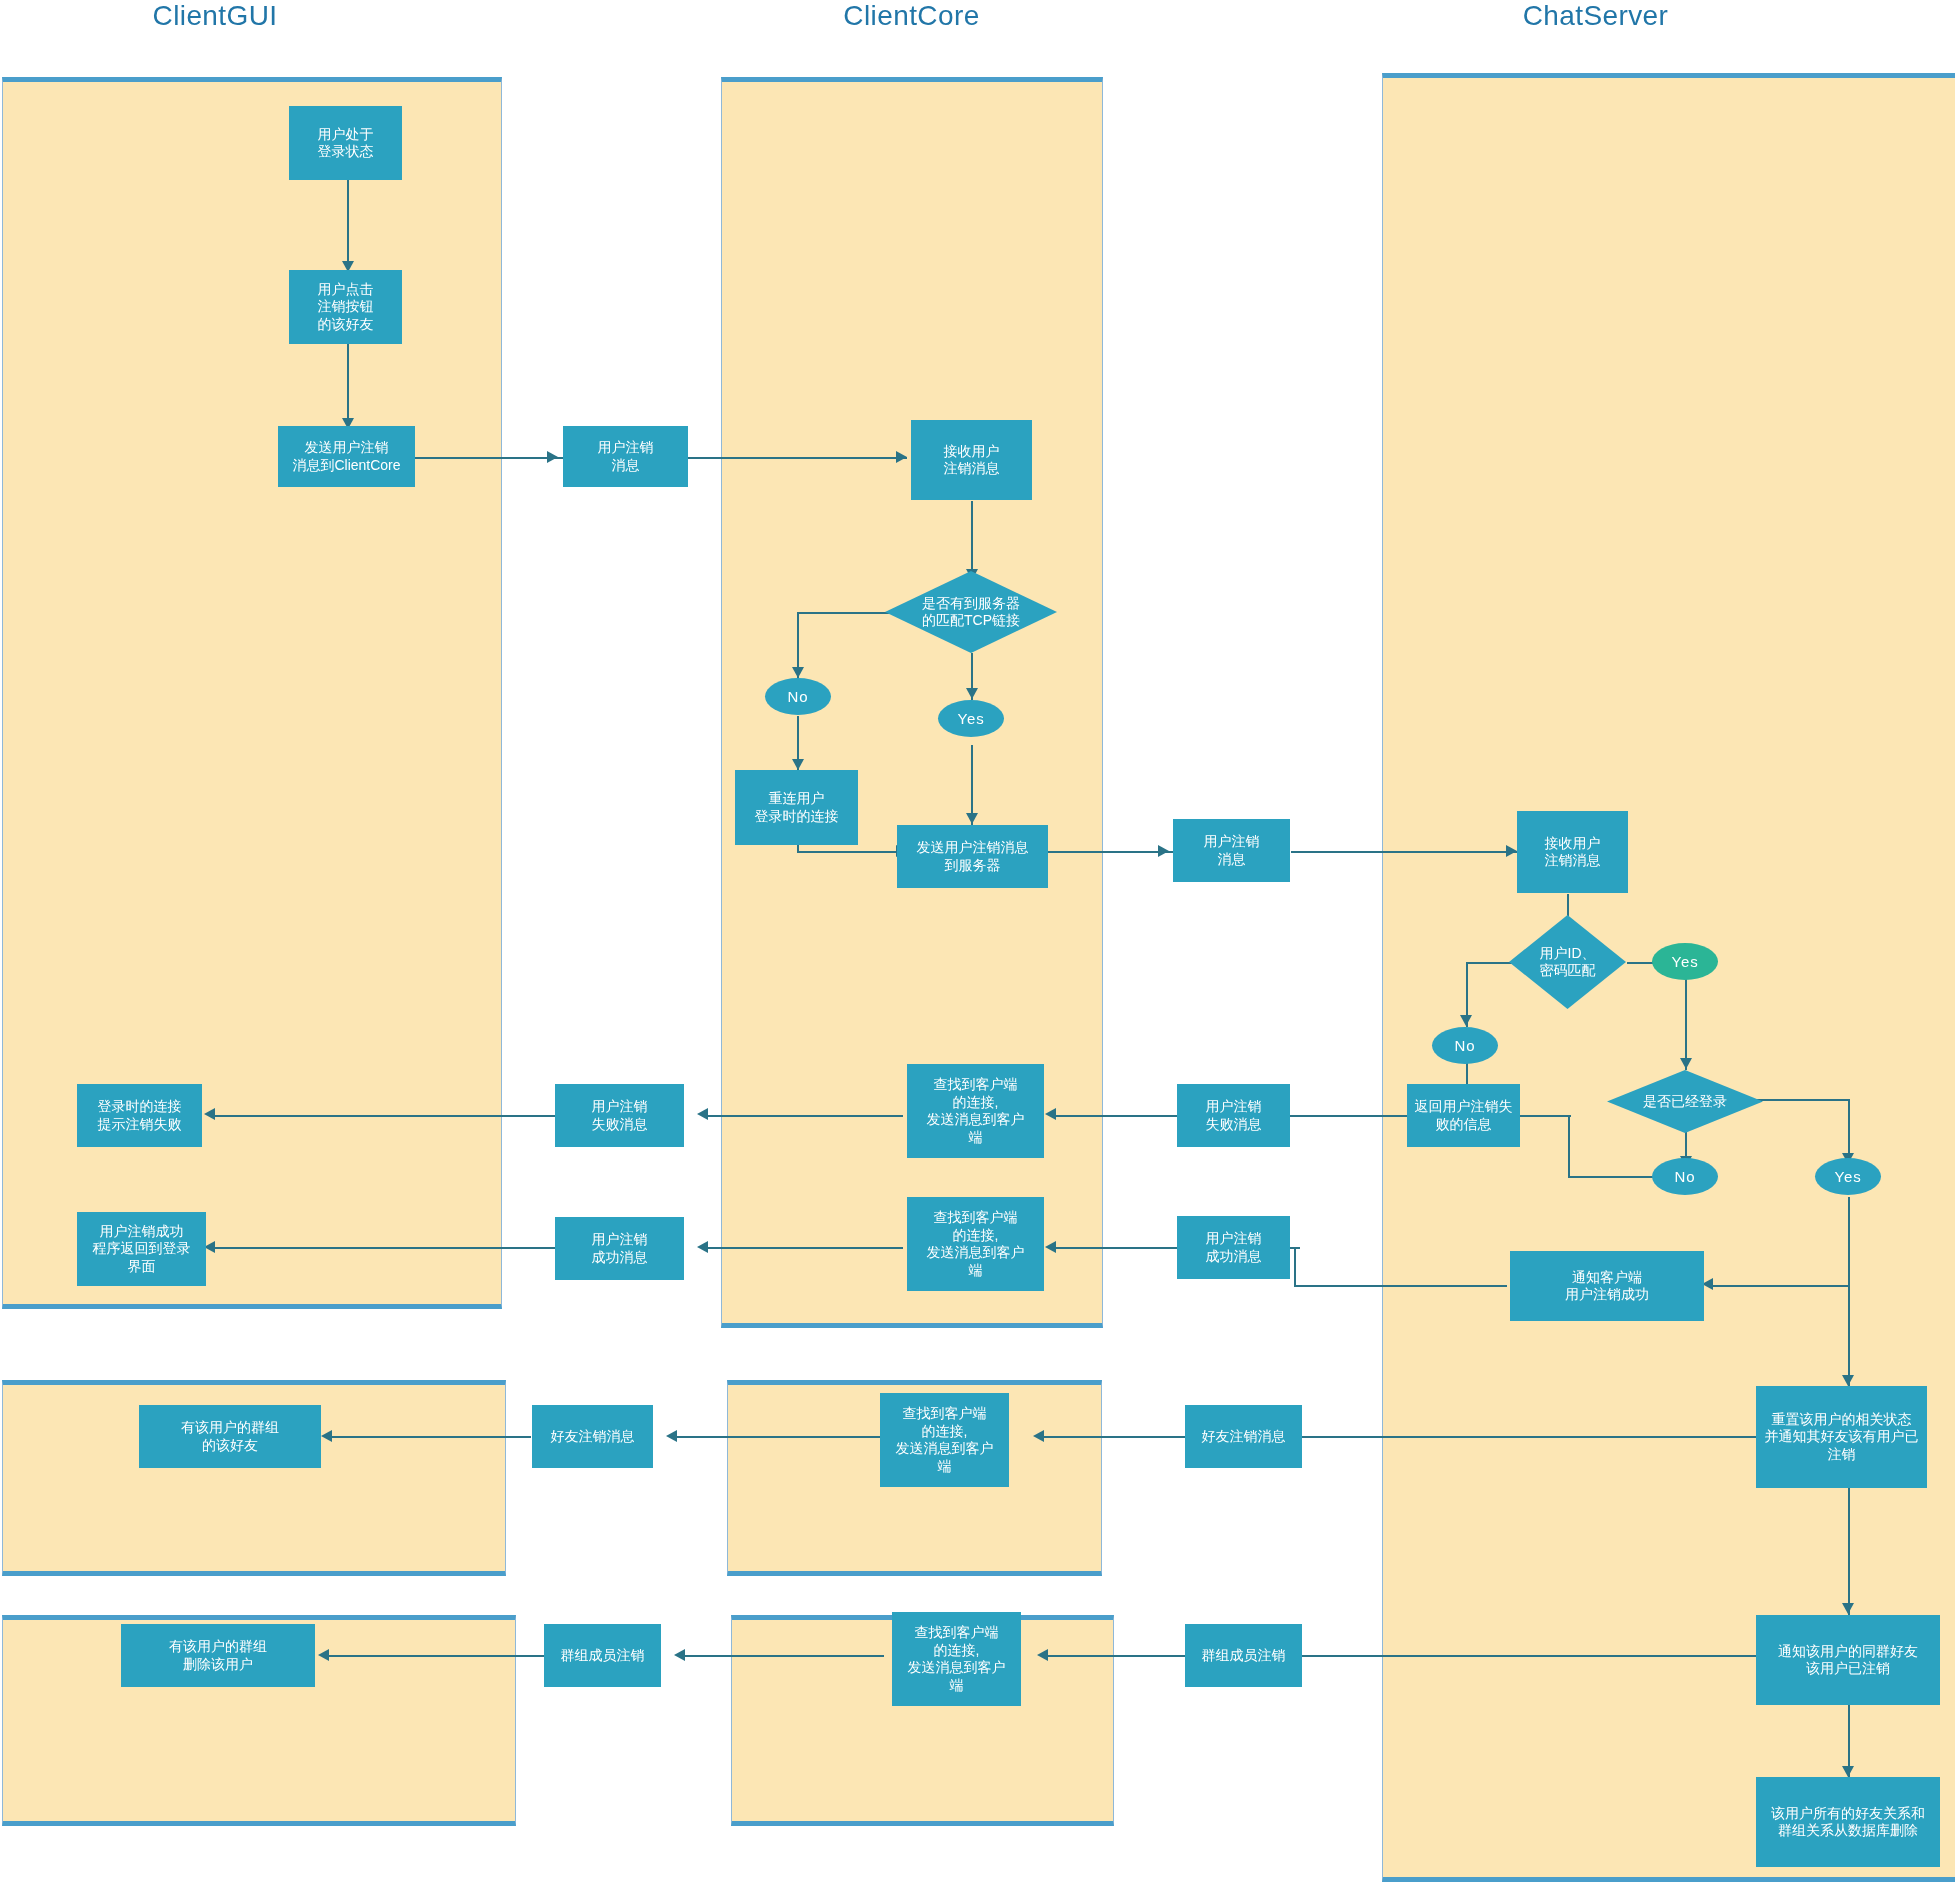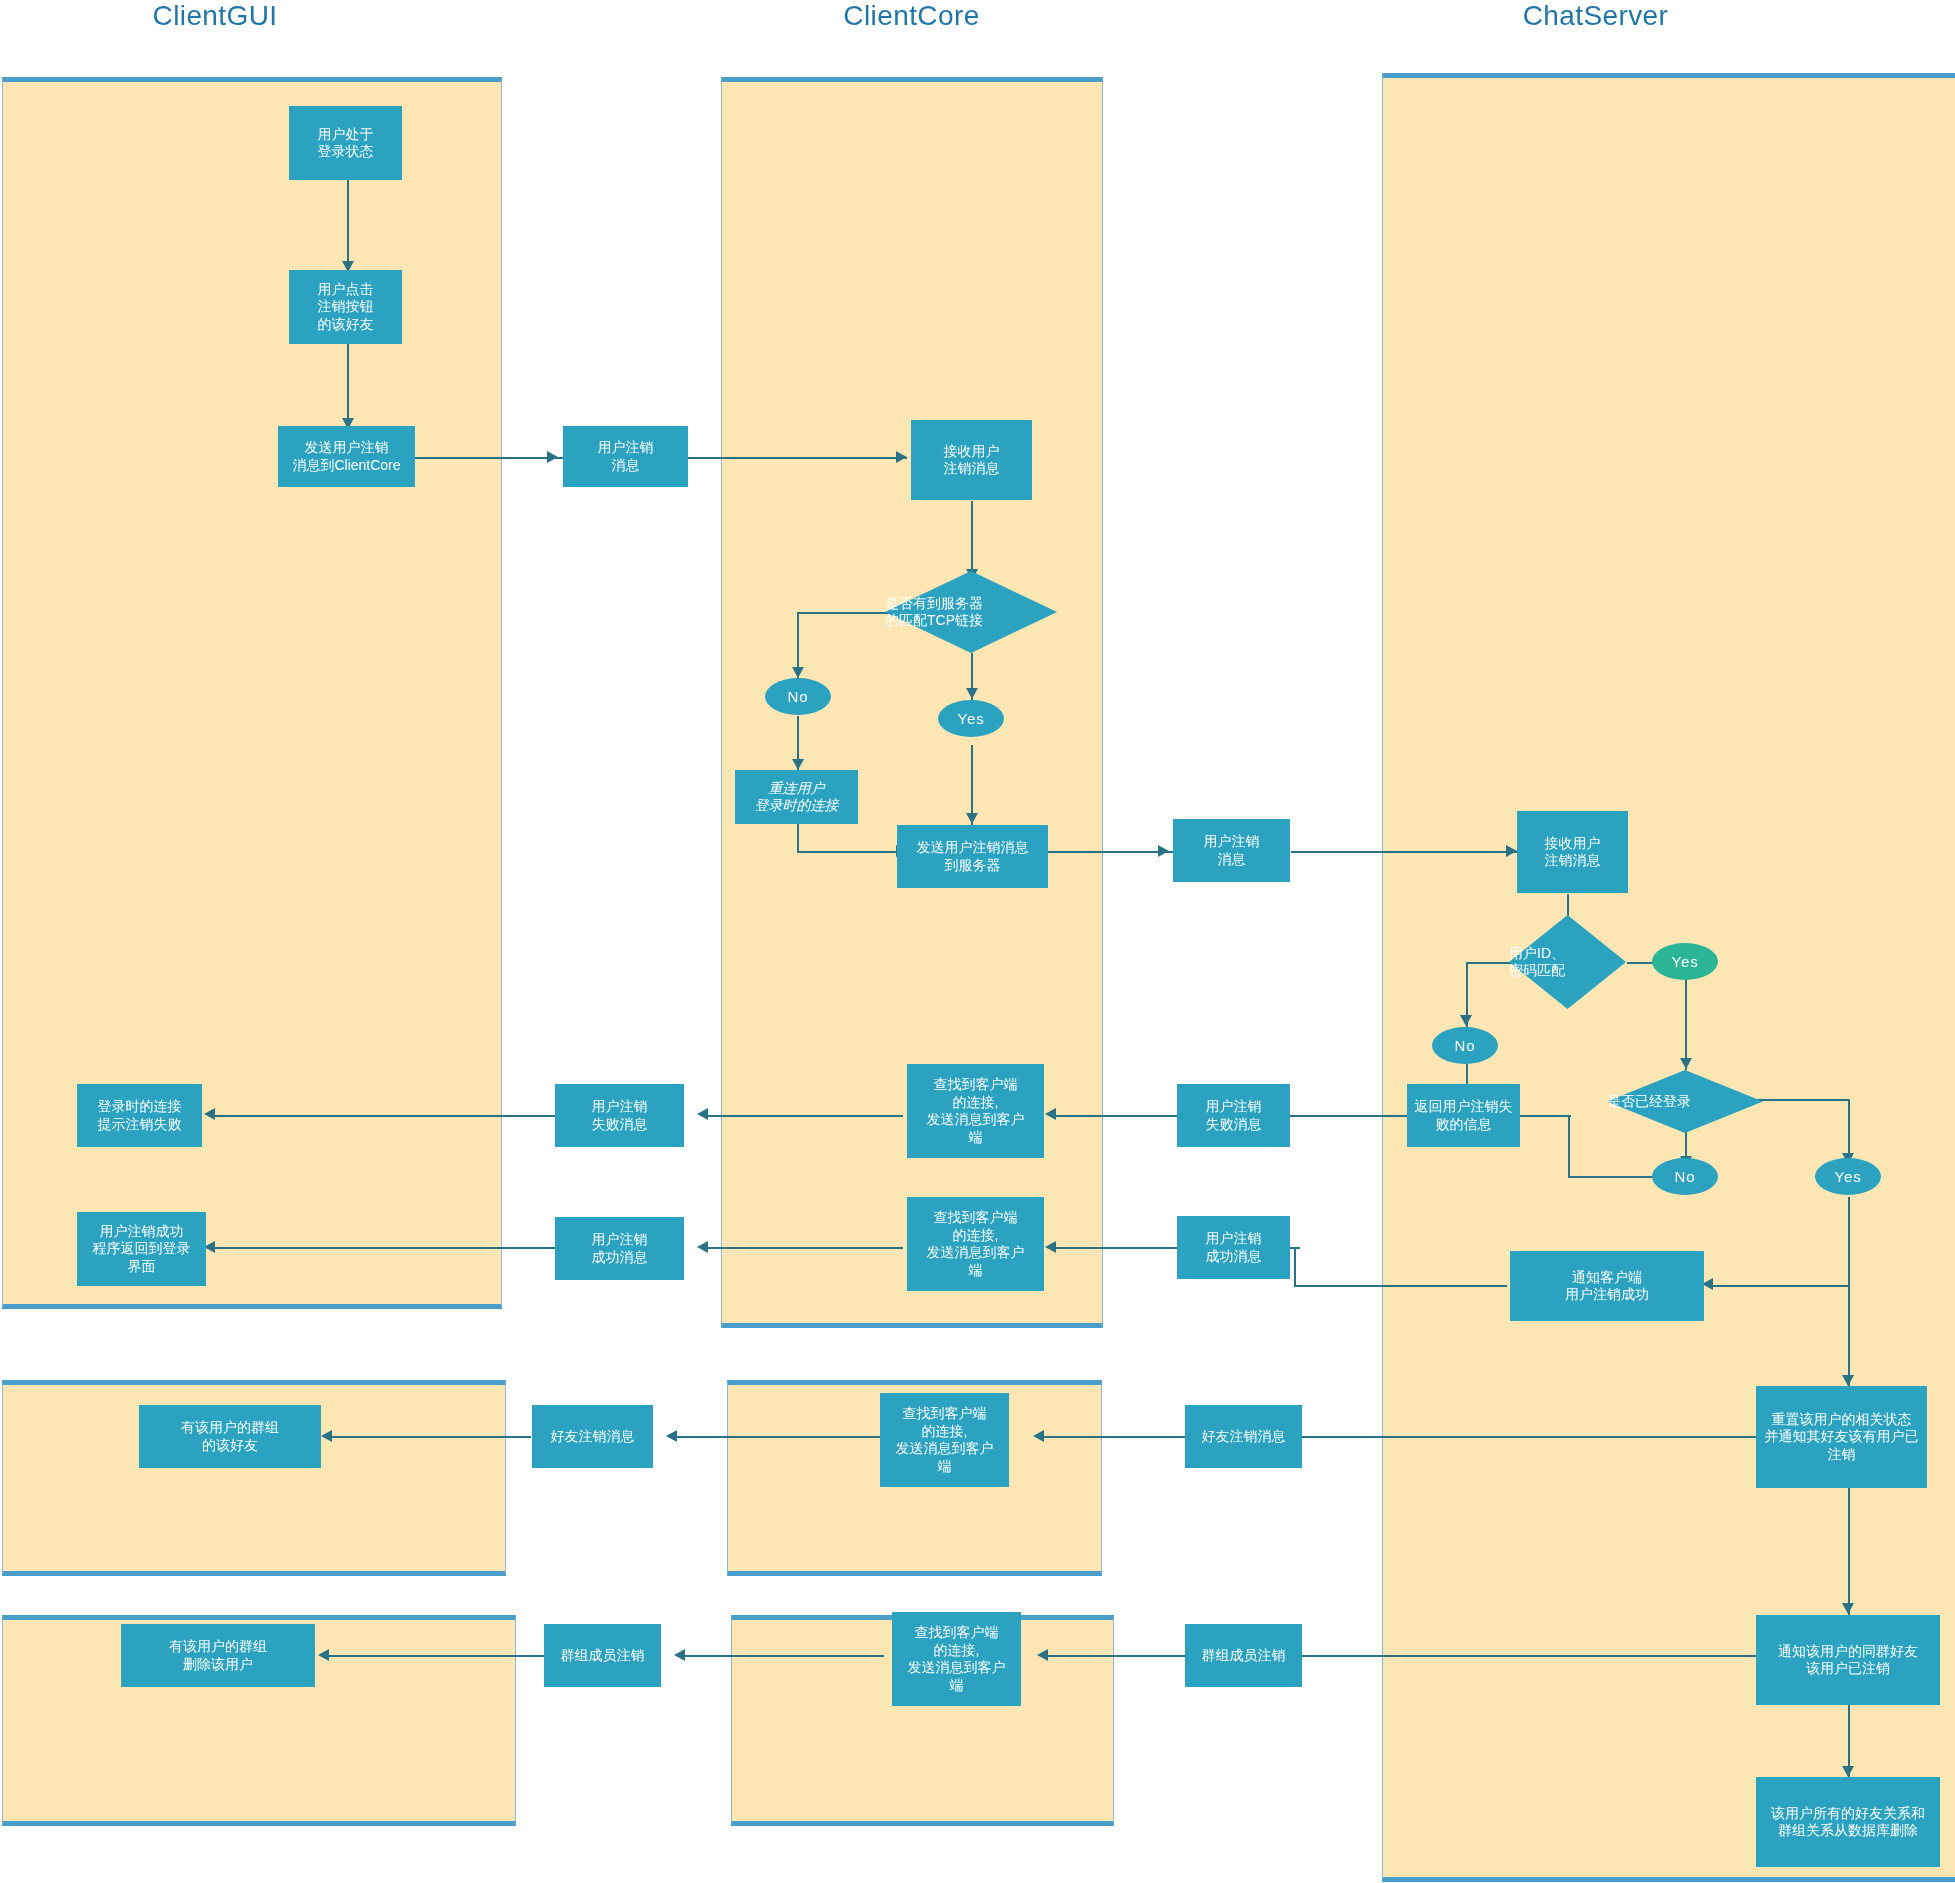--- a/index.html
+++ b/index.html
@@ -13,21 +13,21 @@
   .lane-title{position:absolute;color:#2176a8;font-size:28px;letter-spacing:0.4px;
               text-align:center;white-space:nowrap;font-weight:400;}
 
   .node{position:absolute;background:#2ba2c0;color:#ffffff;
         display:flex;align-items:center;justify-content:center;text-align:center;
         box-sizing:border-box;line-height:1.25;font-size:14px;padding:1.6px 2.3px;
         white-space:pre-line;}
 
   .node.msg{font-size:14px;}
 
-  .diamond{position:absolute;display:flex;align-items:center;justify-content:flex-start;}
+  .diamond{position:absolute;display:flex;align-items:center;justify-content:center;}
   .diamond .dshape{position:absolute;inset:0;background:#2ba2c0;
         clip-path:polygon(50% 0,100% 50%,50% 100%,0 50%);}
   .diamond .dlabel{position:relative;color:#fff;font-size:14px;line-height:1.25;
         text-align:center;white-space:pre-line;z-index:2;}
 
   .ellipse{position:absolute;border-radius:50%;background:#2ba2c0;color:#fff;
         display:flex;align-items:center;justify-content:center;font-size:15px;
         letter-spacing:0.8px;}
   .ellipse.green{background:#2bb596;}
 
@@ -207,21 +207,21 @@
   <div class="diamond" style="left:885px;top:571px;width:172px;height:82px;">
     <div class="dshape"></div>
     <div class="dlabel">是否有到服务器
 的匹配TCP链接</div>
   </div>
 
   <div class="ellipse" style="left:765px;top:678px;width:66px;height:37px;">No</div>
 
   <div class="ellipse" style="left:938px;top:700px;width:66px;height:37px;">Yes</div>
 
-  <div class="node" style="left:735px;top:770px;width:123px;height:54px;font-style:italic;">重连用户
+  <div class="node" style="left:735px;top:770px;width:123px;height:75px;">重连用户
 登录时的连接</div>
 
   <div class="node" style="left:897px;top:825px;width:151px;height:63px;">发送用户注销消息
 到服务器</div>
 
   <div class="node msg" style="left:1173px;top:819px;width:117px;height:63px;">用户注销
 消息</div>
 
   <div class="node" style="left:1517px;top:811px;width:111px;height:82px;">接收用户
 注销消息</div>

